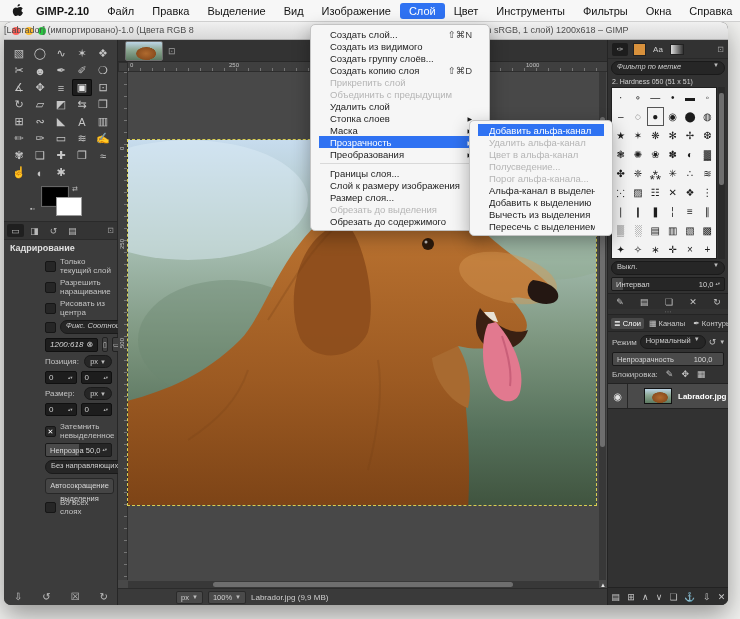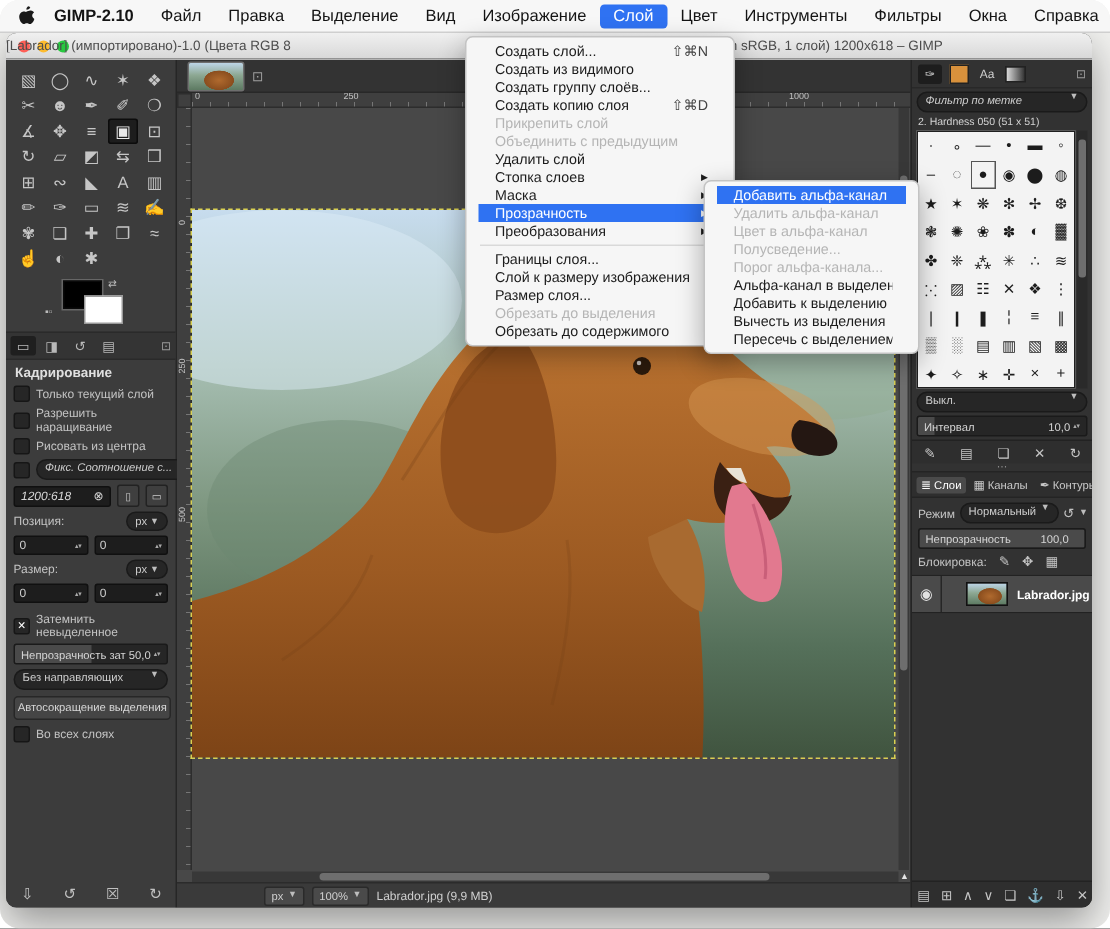--- a/index.html
+++ b/index.html
@@ -1,17 +1,17 @@
 <!DOCTYPE html>
 <html><head>
 <meta charset="utf-8">
 <style>
   html,body{margin:0;padding:0;}
   .stage{position:relative;width:740px;height:619px;background:#f1f1ef;overflow:hidden;
-         font-family:"Liberation Sans",sans-serif;border-radius:13px;-webkit-font-smoothing:antialiased;}
+         font-family:"Liberation Sans",sans-serif;-webkit-font-smoothing:antialiased;}
 
   
   .menubar{position:absolute;left:0;top:0;width:740px;height:22px;background:#f7f7f7;
            border-bottom:1px solid #cfcfcf;display:flex;align-items:center;padding-left:12px;
            box-sizing:border-box;font-size:11px;color:#141414;z-index:40;}
   .apple{width:16px;display:flex;justify-content:center;margin-right:4px;}
   .mb-item{padding:2px 9px;border-radius:3px;white-space:nowrap;}
   .mb-item.bold{font-weight:bold;}
   .mb-item.active{background:#2f72f2;color:#fff;}
 
@@ -39,21 +39,21 @@
   .fg{position:absolute;left:12px;top:2px;width:24px;height:17px;background:#000;border:1px solid #0a0a0a;box-shadow:0 0 0 1px #666;}
   .bg{position:absolute;left:26px;top:12px;width:24px;height:17px;background:#fff;border:1px solid #9a9a9a;}
   .swap{position:absolute;left:42px;top:0;font-size:7px;color:#bbb;}
   .mini{position:absolute;left:0;top:20px;font-size:7px;color:#bbb;}
   .dl-tabs{display:flex;align-items:center;gap:2px;background:#343434;border-top:1px solid #2a2a2a;
            border-bottom:1px solid #2a2a2a;height:17px;padding:0 3px;}
   .dl-tab{width:17px;height:13px;display:flex;align-items:center;justify-content:center;color:#b9b9b9;font-size:9px;border-radius:2px;}
   .dl-tab.first{background:#1f1f1f;}
   .dl-corner{margin-left:auto;color:#9a9a9a;font-size:8px;}
   .to-title{font-size:9px;font-weight:bold;color:#e0e0e0;padding:3px 6px 1px 6px;}
-  .opt{padding:0 5px;color:#c3c3c3;font-size:8px;}
+  .opt{padding:0 5px;color:#c3c3c3;font-size:8px;margin-left:36px;}
   .row{display:flex;align-items:center;gap:4px;margin:3px 0;}
   .cbx{width:9px;height:9px;background:#262626;border:1px solid #161616;border-radius:2px;flex:0 0 auto;
        display:flex;align-items:center;justify-content:center;color:#fff;font-size:7px;line-height:1;}
   .pill{flex:1;background:#262626;border:1px solid #1a1a1a;border-radius:8px;height:12px;display:flex;
         align-items:flex-start;padding:0 5px;gap:3px;color:#cdcdcd;}
   .pill .txt{flex:1;white-space:nowrap;overflow:hidden;font-style:italic;font-size:7.5px;}
   .chev{font-size:6px;color:#bdbdbd;}
   .field{background:#1d1d1d;border:1px solid #101010;border-radius:2px;height:12px;display:flex;
          align-items:center;padding:0 4px;gap:3px;color:#d8d8d8;}
   .field .val{flex:1;font-style:italic;font-size:8px;}

